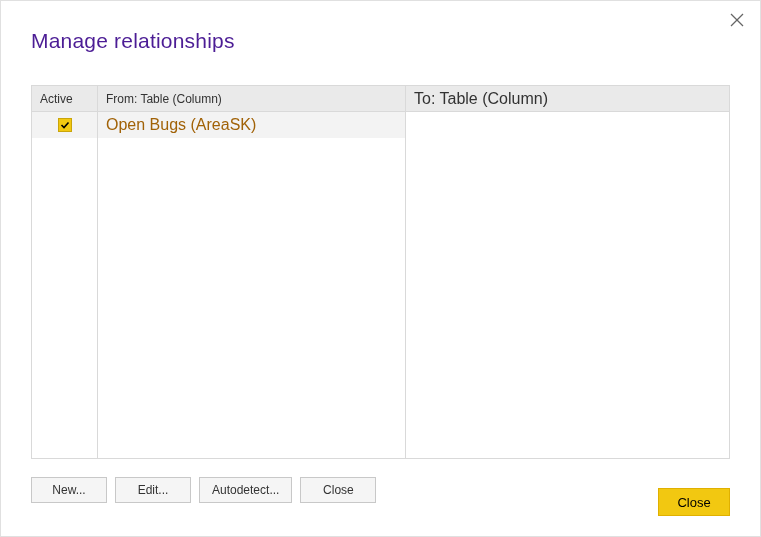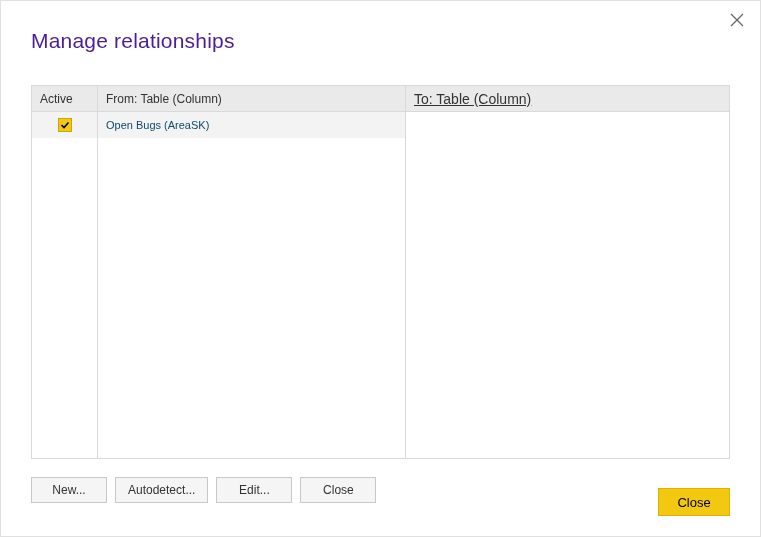--- a/index.html
+++ b/index.html
@@ -70,23 +70,22 @@
     align-items: center;
     padding-left: 8px;
     font-size: 12px;
     color: #444;
   }
   .col-to {
     flex: 1 1 auto;
     display: flex;
     align-items: center;
     padding-left: 8px;
-    font-size: 14px;
+    font-size: 16px;
     color: #444;
-    text-decoration: underline;
   }
   .grid-head .col-active,
   .grid-head .col-from,
   .grid-head .col-to {
     font-weight: 400;
     color: #333;
     background: #eaeaea;
   }
   .grid-head .col-active { justify-content: flex-start; padding-left: 8px; }
   .grid-body-cols {
@@ -103,22 +102,22 @@
     border-right: 1px solid #d9d9d9;
     background: #fff;
   }
   .body-col-to { flex:1 1 auto; background:#fff; }
   .row-strip {
     height: 26px;
     display:flex;
     align-items:center;
     background:#f3f3f3;
     padding-left:8px;
-    font-size:11px;
-    color:#0c4a6e;
+    font-size:16px;
+    color:#a16207;
   }
   .row-strip.center { justify-content:center; padding-left:0; }
   .checkbox {
     width: 14px; height: 14px;
     background: #f2c811;
     border: 1px solid #caa50a;
     display:flex; align-items:center; justify-content:center;
   }
   .checkbox svg { width:10px; height:10px; display:block; }
   .button-row {
@@ -186,22 +185,22 @@
         </div>
       </div>
       <div class="body-col-from">
         <div class="row-strip">Open Bugs (AreaSK)</div>
       </div>
     </div>
   </div>
 
   <div class="button-row">
     <div class="btn">New...</div>
+    <div class="btn">Edit...</div>
     <div class="btn wide">Autodetect...</div>
-    <div class="btn">Edit...</div>
     <div class="btn">Close</div>
   </div>
 
   <div class="footer">
     <div class="btn-primary">Close</div>
   </div>
 
 </div>
 
 </body></html>

